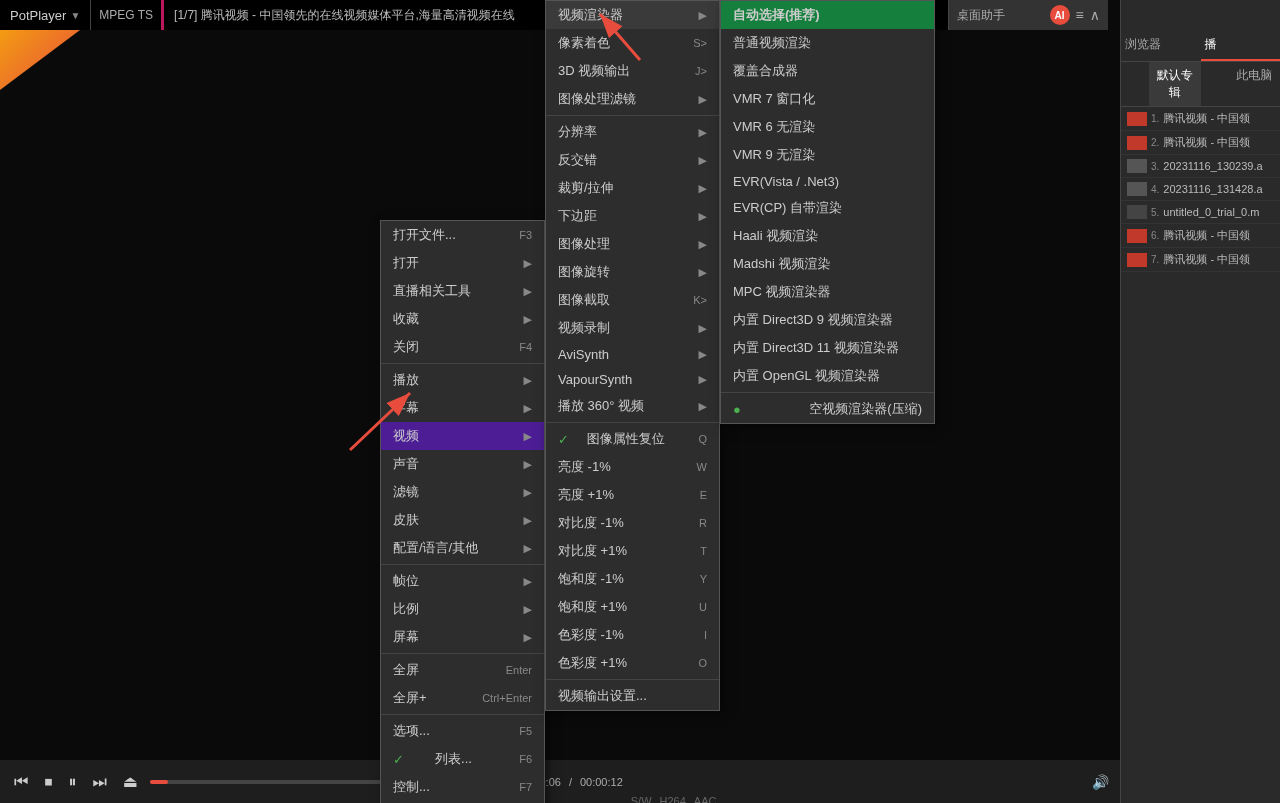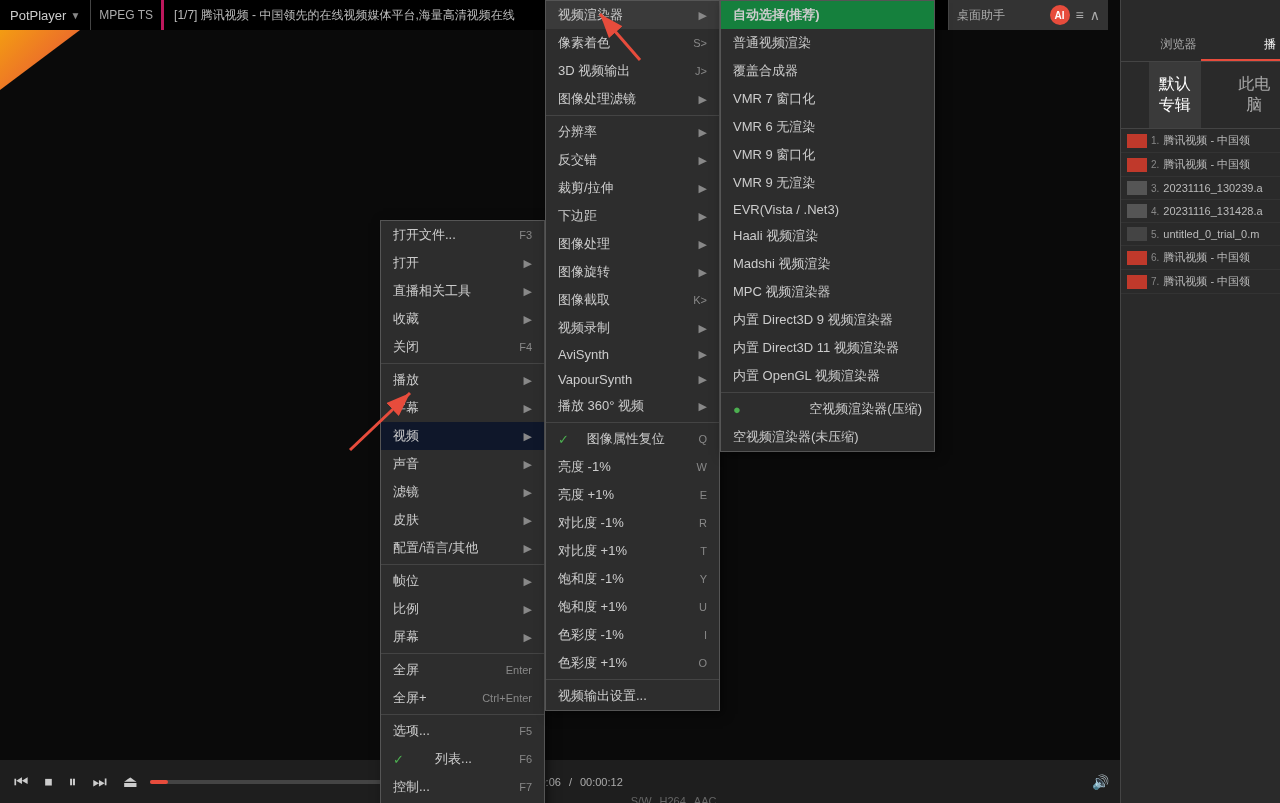--- a/index.html
+++ b/index.html
@@ -68,41 +68,41 @@
       background: #2a2a2a;
       border-left: 1px solid #444;
       z-index: 5;
     }
     #right-panel .panel-tabs {
       display: flex;
       border-bottom: 1px solid #444;
     }
     #right-panel .panel-tab {
       flex: 1;
-      text-align: right;
+      text-align: left;
       padding: 6px 4px;
       font-size: 12px;
       color: #aaa;
       cursor: pointer;
       border-bottom: 2px solid transparent;
     }
     #right-panel .panel-tab.active {
       color: #fff;
       border-bottom: 2px solid #e74c3c;
     }
     #right-panel .panel-sub-tabs {
       display: flex;
       background: #2a2a2a;
       border-bottom: 1px solid #444;
     }
     #right-panel .panel-sub-tab {
       flex: 1;
       text-align: center;
-      padding: 12px 2px;
-      font-size: 16px;
+      padding: 5px 2px;
+      font-size: 12px;
       color: #aaa;
       cursor: pointer;
       margin-left: 28px;
     }
     #right-panel .panel-sub-tab.active {
       color: #fff;
       background: #3a3a3a;
     }
     #right-panel .playlist {
       overflow-y: auto;
@@ -428,21 +428,21 @@
   </div>
   <div class="menu-separator"></div>
   <div class="menu-item">
     <span>播放</span>
     <span class="arrow">▶</span>
   </div>
   <div class="menu-item">
     <span>字幕</span>
     <span class="arrow">▶</span>
   </div>
-  <div class="menu-item highlighted" style="background:#0f172a;">
+  <div class="menu-item highlighted" style="background:#4c1d95;">
     <span>视频</span>
     <span class="arrow">▶</span>
   </div>
   <div class="menu-item">
     <span>声音</span>
     <span class="arrow">▶</span>
   </div>
   <div class="menu-item">
     <span>滤镜</span>
     <span class="arrow">▶</span>
@@ -614,27 +614,27 @@
   <div class="menu-item">
     <span>覆盖合成器</span>
   </div>
   <div class="menu-item">
     <span>VMR 7 窗口化</span>
   </div>
   <div class="menu-item">
     <span>VMR 6 无渲染</span>
   </div>
   <div class="menu-item">
-    <span>VMR 9 窗口化</span>
-  </div>
-  <div class="menu-item">
     <span>VMR 9 无渲染</span>
   </div>
   <div class="menu-item">
     <span>EVR(Vista / .Net3)</span>
+  </div>
+  <div class="menu-item">
+    <span>EVR(CP) 自带渲染</span>
   </div>
   <div class="menu-item">
     <span>Haali 视频渲染</span>
   </div>
   <div class="menu-item">
     <span>Madshi 视频渲染</span>
   </div>
   <div class="menu-item">
     <span>MPC 视频渲染器</span>
   </div>
@@ -644,23 +644,20 @@
   <div class="menu-item">
     <span>内置 Direct3D 11 视频渲染器</span>
   </div>
   <div class="menu-item">
     <span>内置 OpenGL 视频渲染器</span>
   </div>
   <div class="menu-separator"></div>
   <div class="menu-item">
     <span class="check" style="color:#4CAF50;margin-right:4px;">●</span>
     <span>空视频渲染器(压缩)</span>
-  </div>
-  <div class="menu-item">
-    <span>空视频渲染器(未压缩)</span>
   </div>
 </div>
 
 <svg style="position:absolute;top:0;left:0;width:1280px;height:803px;pointer-events:none;z-index:300;">
 
   <defs>
     <marker id="arrowhead1" markerWidth="8" markerHeight="6" refX="8" refY="3" orient="auto">
       <polygon points="0 0, 8 3, 0 6" fill="#e74c3c"></polygon>
     </marker>
     <marker id="arrowhead2" markerWidth="8" markerHeight="6" refX="8" refY="3" orient="auto">

